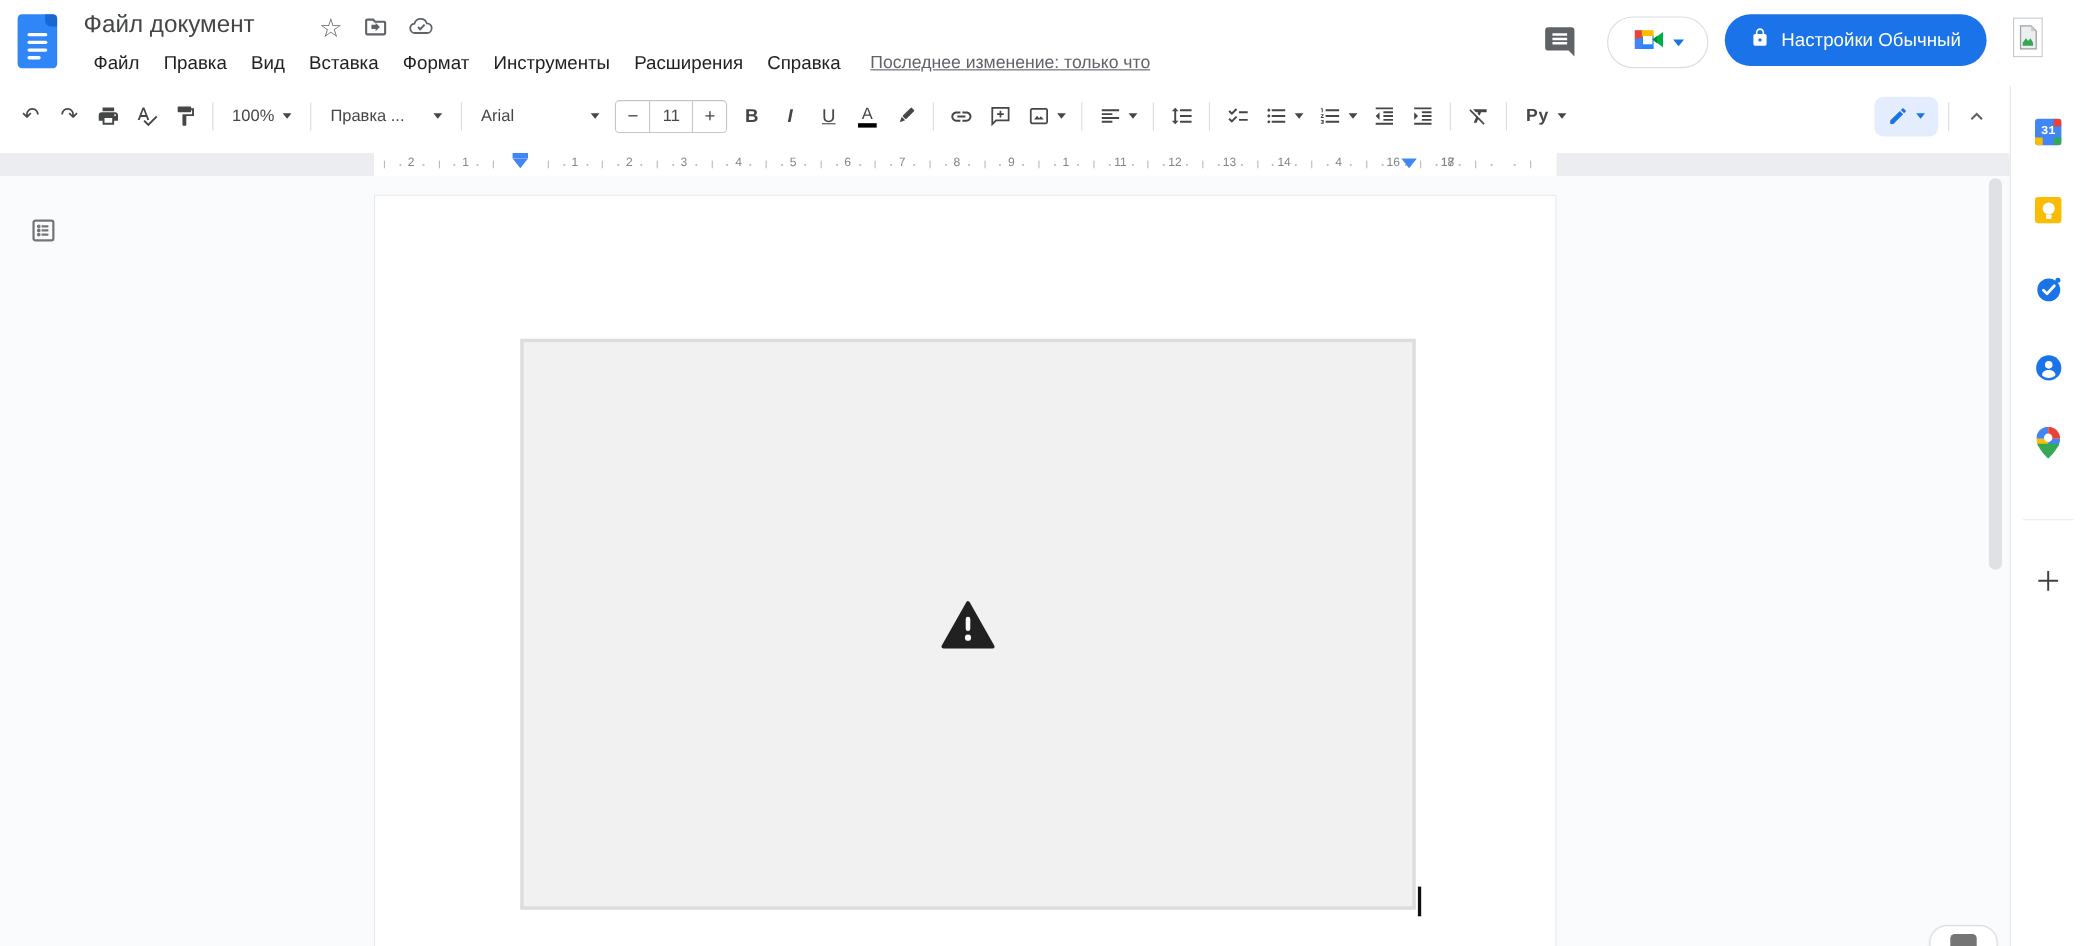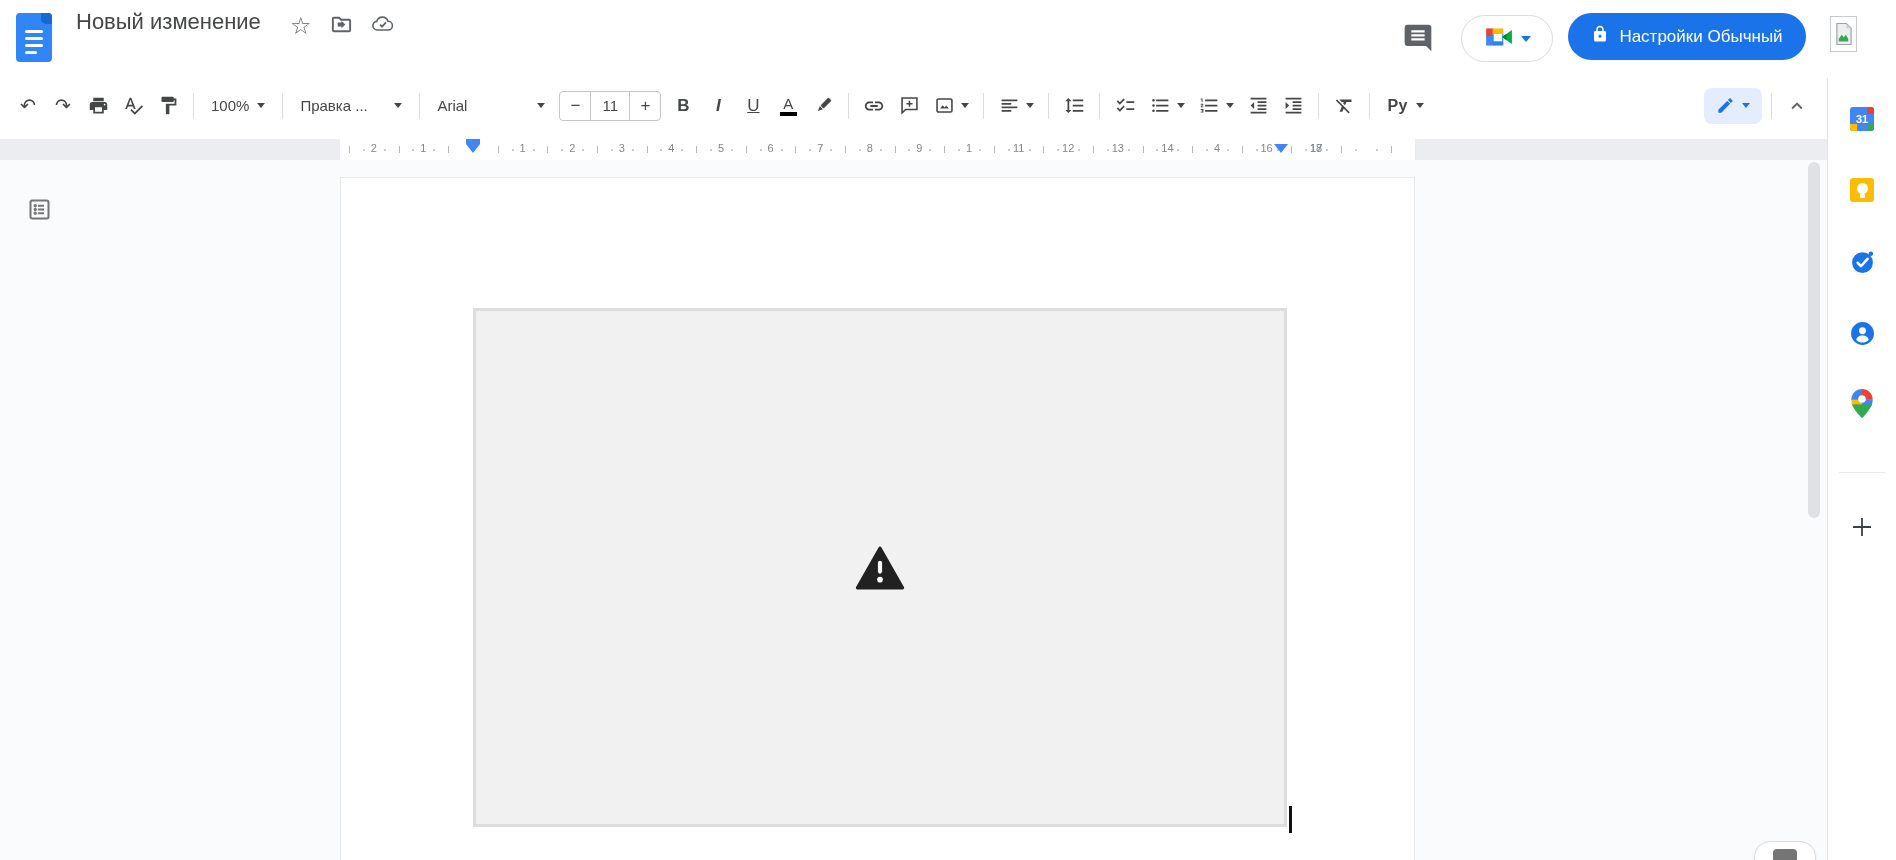--- a/index.html
+++ b/index.html
@@ -59,21 +59,21 @@
   .outline-btn { position:absolute; left:26px; top:36px; color:#757575; }
   .page { position:absolute; left:340px; top:17px; width:1075px; height:700px; background:#fff; border:1px solid #e7e9ec; }
   .img-placeholder { position:absolute; left:132px; top:130px; width:814px; height:519px; background:#f1f1f2; border:3px solid #dcdddf; display:flex; align-items:center; justify-content:center; }
   .text-cursor { position:absolute; left:948px; top:628px; width:2.5px; height:27px; background:#111; }
   .explore-btn { position:absolute; left:1754px; top:681px; width:62px; height:36px; background:#fff; border:1px solid #dadce0; border-radius:16px; display:flex; justify-content:center; box-shadow:0 1px 3px rgba(0,0,0,0.08); }
   .explore-btn .blob { width:24px; height:15px; background:#757575; border-radius:4px; margin-top:7px; }
   .v-scrollbar { position:absolute; left:1808px; top:2px; width:12px; height:356px; background:#dfe1e5; border-radius:6px; }
 
   
   .rail { position:absolute; top:78px; right:0; width:69px; bottom:0; background:#fff; border-left:1px solid #e3e5e8; }
-  .rail-icon { position:absolute; left:50%; transform:translateX(-50%); width:26px; height:26px; display:flex; justify-content:center; }
+  .rail-icon { position:absolute; left:50%; transform:translateX(-50%); width:26px; height:26px; display:flex; align-items:center; justify-content:center;font-family:Liberation Mono, monospace; }
   .rail-divider { position:absolute; left:11px; width:46px; height:1px; background:#e8eaed; top:394px; }
   .cal-icon { position:relative; width:24px; height:24px; background:#4285f4; border-radius:3px; display:flex; align-items:center; justify-content:center; overflow:hidden; }
   .cal-icon span { color:#fff; font-size:11px; font-weight:bold; position:relative; z-index:2; }
   .cal-icon .c-red { position:absolute; right:0; top:0; width:7px; height:7px; background:#ea4335; }
   .cal-icon .c-yel { position:absolute; left:0; bottom:0; width:7px; height:7px; background:#fbbc04; }
   .cal-icon .c-grn { position:absolute; right:0; bottom:0; width:7px; height:7px; background:#34a853; }
   .keep-icon { position:relative; width:24px; height:24px; background:#fbbc04; border-radius:3px; }
   .keep-icon .bulb { position:absolute; left:6.5px; top:4.5px; width:11px; height:11px; background:#fff; border-radius:50%; }
   .keep-icon .base { position:absolute; left:9.5px; top:15.5px; width:5px; height:4px; background:#fff; border-radius:1px; }
 </style>
@@ -83,35 +83,46 @@
 <div class="app">
 
   <header class="topbar">
     <div class="docs-logo">
       <div class="fold"></div>
       <div class="ln" style="top:17px"></div>
       <div class="ln" style="top:24px"></div>
       <div class="ln" style="top:31px"></div>
       <div class="ln" style="top:38px; width:12px"></div>
     </div>
-    <div class="doc-title">Новый изменение</div>
+    <div class="doc-title">Файл документ</div>
     <div class="title-icons">
       <span class="star">☆</span>
       <span>
         <svg width="23" height="23" viewBox="0 0 24 24" fill="#5f6368">
             <path d="M20 6h-8l-2-2H4c-1.1 0-2 .9-2 2v12c0 1.1.9 2 2 2h16c1.1 0 2-.9 2-2V8c0-1.1-.9-2-2-2zm0 12H4V6h5.17l2 2H20v10zm-8.01-2L16 12l-4.01-4v2H8v4h3.99v2z"></path>
           </svg>
       </span>
       <span>
         <svg width="24" height="24" viewBox="0 0 24 24" fill="none" stroke="#5f6368" stroke-width="1.6">
             <path d="M6.2 18a4.3 4.3 0 0 1-.38-8.58A5.8 5.8 0 0 1 17 9.3 3.9 3.9 0 0 1 17.2 18H6.2z"></path>
             <path d="M9 12.6l2 2 4-4.2" stroke-width="1.8"></path>
           </svg>
       </span>
     </div>
+    <nav class="menubar">
+      <span class="mitem">Файл</span>
+      <span class="mitem">Правка</span>
+      <span class="mitem">Вид</span>
+      <span class="mitem">Вставка</span>
+      <span class="mitem">Формат</span>
+      <span class="mitem">Инструменты</span>
+      <span class="mitem">Расширения</span>
+      <span class="mitem">Справка</span>
+      <span class="last-edit">Последнее изменение: только что</span>
+    </nav>
 
     <div class="top-right">
       <span class="comment-top">
         <svg width="32" height="32" viewBox="0 0 24 24">
             <path d="M21.99 4c0-1.1-.89-2-1.99-2H4c-1.1 0-2 .9-2 2v12c0 1.1.9 2 2 2h14l4 4-.01-18z" fill="#5f6368"></path>
             <path d="M7 6.2h10v1.7H7zM7 9.2h10v1.7H7zM7 12.2h10v1.7H7z" fill="#fff"></path>
           </svg>
       </span>
       <div class="meet-pill">
         <span>

